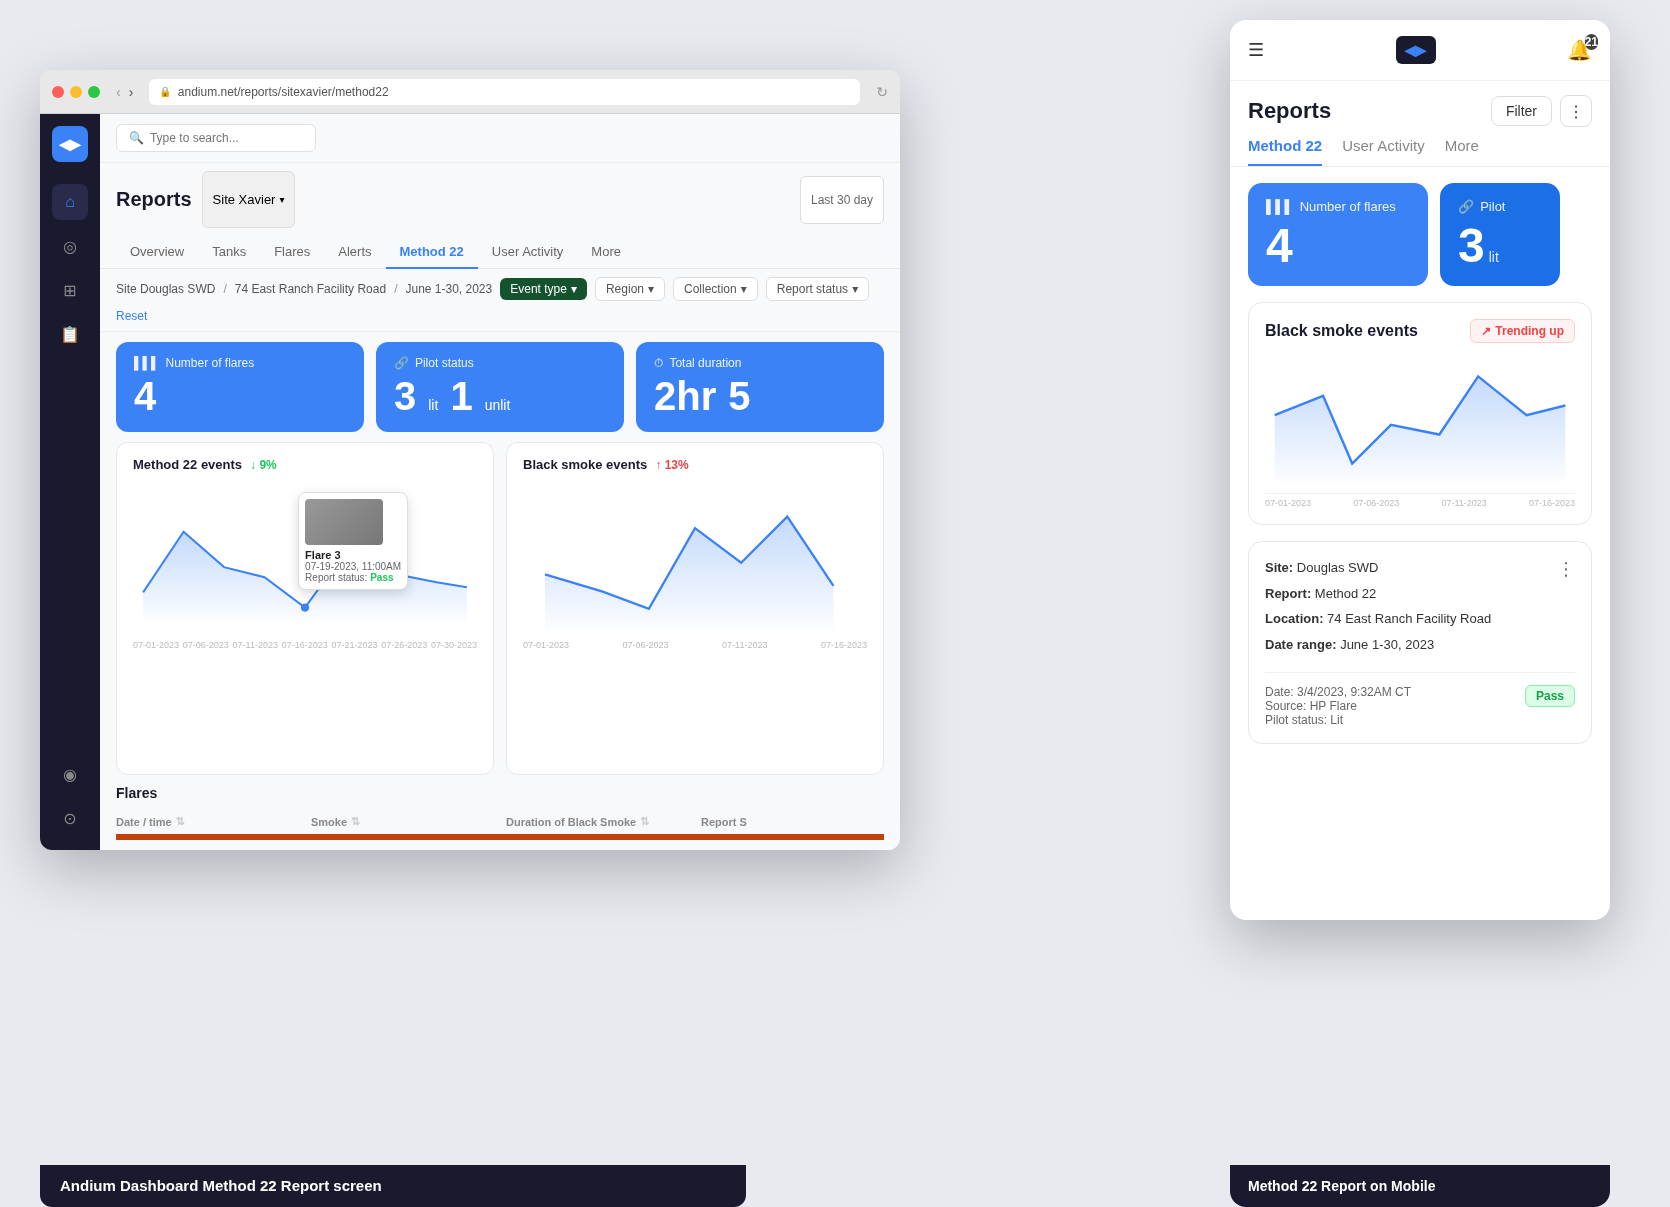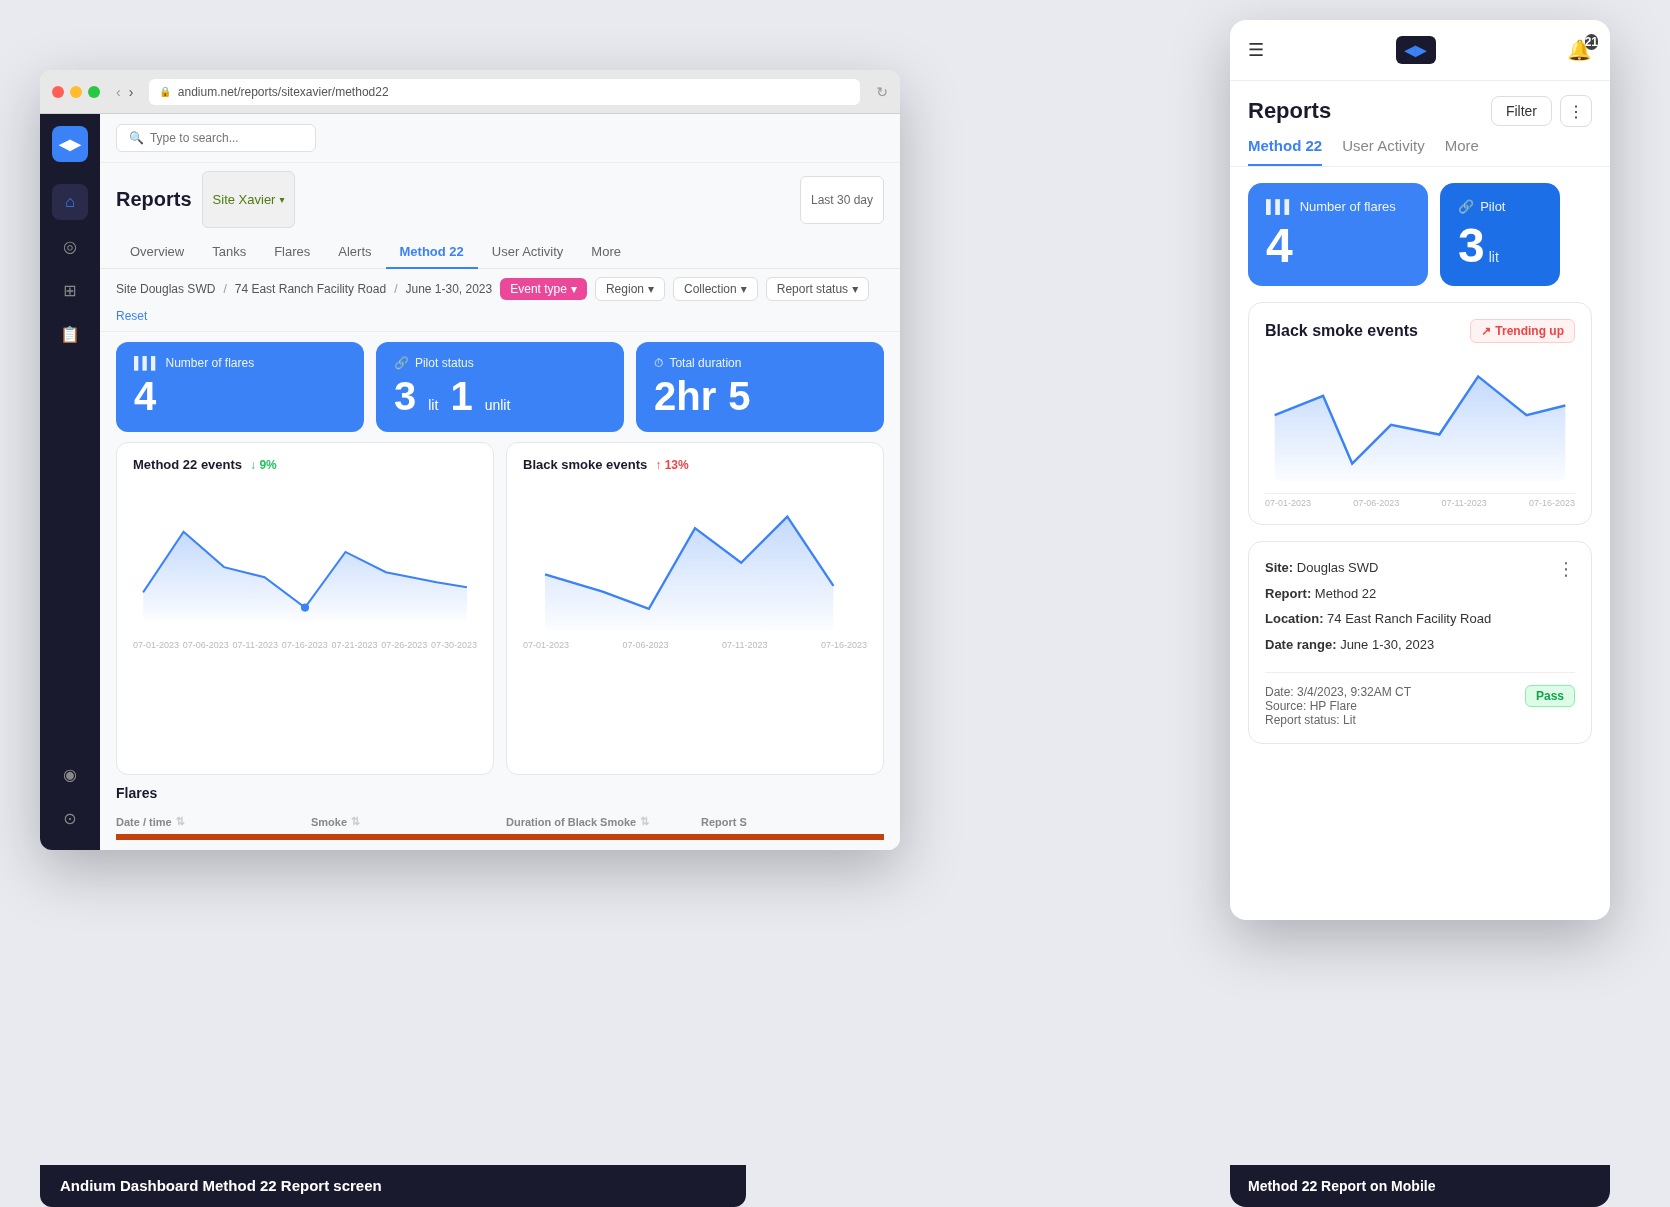--- a/index.html
+++ b/index.html
@@ -167,21 +167,21 @@
       font-size: 20px;
       font-weight: 700;
       color: #1a1a2e;
     }
     .site-badge {
       background: #f0f0f0;
       border: 1px solid #ddd;
       border-radius: 6px;
       padding: 20px 10px;
       font-size: 13px;
-      color: #4d7c0f;
+      color: #000000;
       display: flex;
       align-items: center;
       gap: 4px;
       cursor: pointer;
     }
 
     .date-range-badge {
       font-size: 12px;
       color: #666;
       background: #fff;
@@ -220,21 +220,21 @@
       flex-wrap: wrap;
       border-bottom: 1px solid #eee;
     }
     .breadcrumb-text {
       font-size: 12px;
       color: #555;
     }
     .breadcrumb-sep { color: #999; font-size: 12px; }
 
     .filter-btn {
-      background: #ec4899;
+      background: #14532d;
       color: #fff;
       border: none;
       border-radius: 6px;
       padding: 4px 10px;
       font-size: 12px;
       cursor: pointer;
       display: flex;
       align-items: center;
       gap: 4px;
     }
@@ -750,20 +750,33 @@
       <div class="charts-section">
 
         <div class="chart-card">
           <div class="chart-header">
             <span class="chart-title">Method 22 events</span>
             <span class="chart-badge-green">↓ 9%</span>
           </div>
 
           <div style="position:relative;">
             
+            <div style="position:absolute;top:10px;left:48%;z-index:10;">
+              <div style="background:#fff;border:1px solid #ddd;border-radius:8px;padding:6px;box-shadow:0 4px 12px rgba(0,0,0,0.15);font-size:11px;">
+                <div style="width:78px;height:46px;background:#aaa;border-radius:4px;margin-bottom:4px;overflow:hidden;">
+                  <div style="width:100%;height:100%;background:linear-gradient(135deg,#999 0%,#777 100%);"></div>
+                </div>
+                <div style="font-weight:700;color:#222;font-size:11px;">Flare 3</div>
+                <div style="color:#666;font-size:10px;">07-19-2023, 11:00AM</div>
+                <div style="color:#666;font-size:10px;">
+                  <span>Report status:</span>
+                  <span style="color:#22c55e;font-weight:600;">Pass</span>
+                </div>
+              </div>
+            </div>
             <svg class="line-chart-svg" viewBox="0 0 340 130" xmlns="http://www.w3.org/2000/svg">
               <defs>
                 <linearGradient id="grad1" x1="0" y1="0" x2="0" y2="1">
                   <stop offset="0%" stop-color="#3b82f6" stop-opacity="0.3"></stop>
                   <stop offset="100%" stop-color="#3b82f6" stop-opacity="0.02"></stop>
                 </linearGradient>
               </defs>
 
               <path d="M 10 100 L 50 40 L 90 75 L 130 85 L 170 115 L 210 60 L 250 80 L 300 90 L 330 95 L 330 128 L 10 128 Z" fill="url(#grad1)"></path>
 
@@ -929,21 +942,21 @@
           <span>June 1-30, 2023</span>
         </div>
       </div>
       <div class="mobile-detail-menu">⋮</div>
     </div>
     <div class="mobile-detail-divider"></div>
     <div style="display:flex;justify-content:space-between;align-items:flex-start;">
       <div>
         <div class="mobile-detail-date">Date: 3/4/2023, 9:32AM CT</div>
         <div class="mobile-detail-date">Source: HP Flare</div>
-        <div class="mobile-detail-date">Report status: Lit</div>
+        <div class="mobile-detail-date">Pilot status: Lit</div>
       </div>
       <span class="mobile-pass-badge">Pass</span>
     </div>
   </div>
 </div>
 
 <div class="mobile-caption">
   <span class="mobile-caption-text">Method 22 Report on Mobile</span>
 </div>
 

